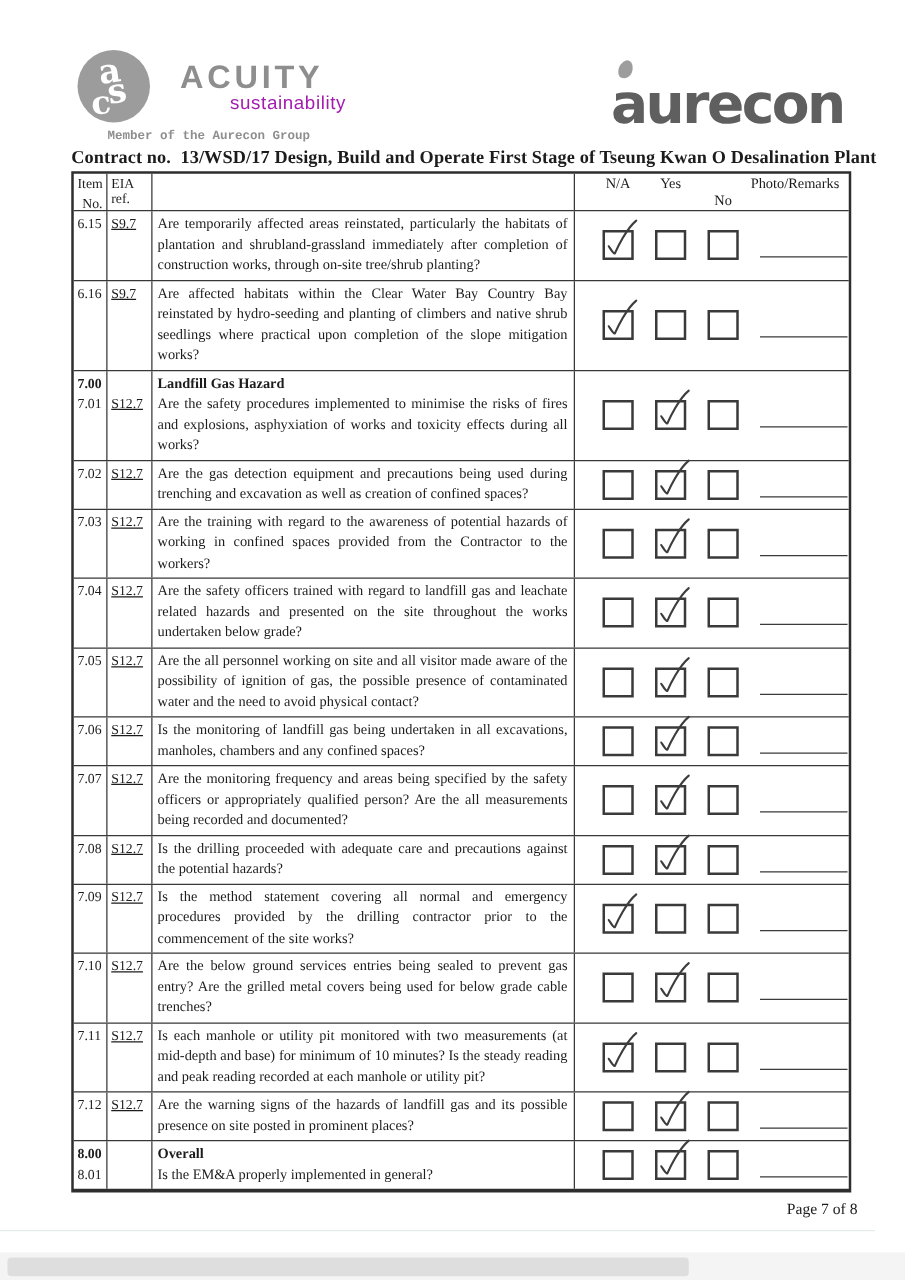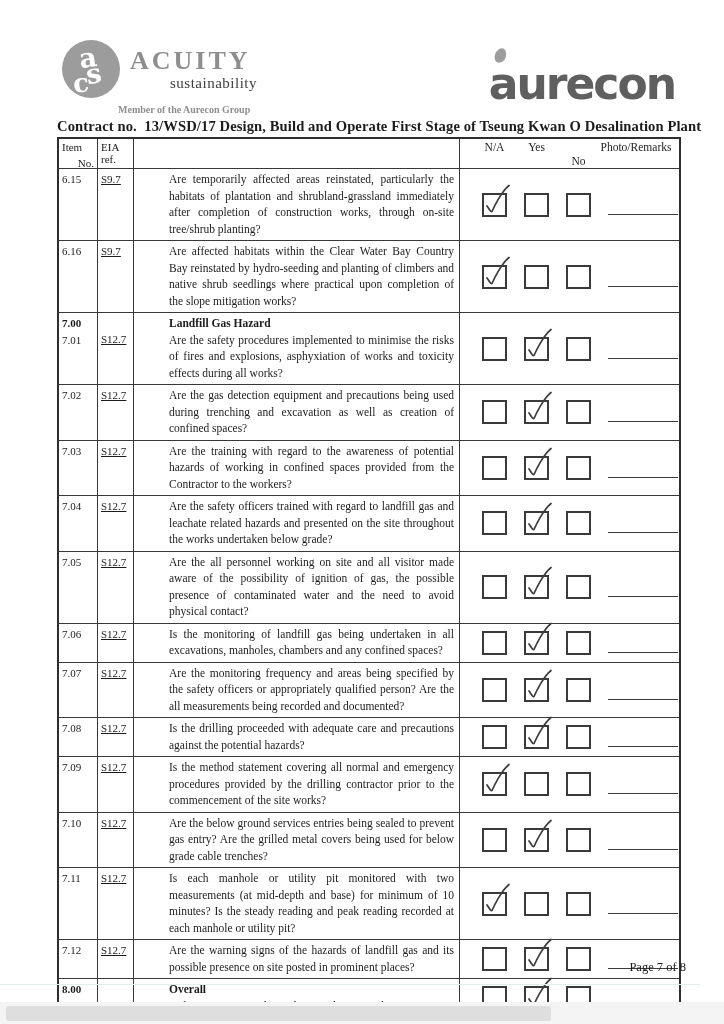--- a/index.html
+++ b/index.html
@@ -19,30 +19,30 @@
     position:relative; width:58px; height:58px; border-radius:50%;
     background:#9c9c9c; flex:0 0 auto;
   }
   .monogram span {
     position:absolute; color:#ffffff;
     font-family:"DejaVu Serif", serif; font-weight:bold; line-height:1;
   }
   .mono-a { left:17px; top:4px;  font-size:27px; transform:rotate(-8deg); }
   .mono-s { left:24px; top:20px; font-size:27px; transform:rotate(-10deg); }
   .mono-c { left:11px; top:30px; font-size:26px; transform:rotate(-6deg); }
-  .acuity-words { margin-left:10px; padding-top:8px; font-family:Liberation Serif, serif; }
+  .acuity-words { margin-left:24px; padding-top:8px; font-family:Liberation Sans, sans-serif; }
   .acuity-name {
     font-size:26px; font-weight:bold; color:#8e8e8e; letter-spacing:3px; line-height:1;
   }
   .acuity-sub {
-    font-size:15px; color:#404040; letter-spacing:0.5px; margin-left:40px; line-height:1.25;
+    font-size:15px; color:#a21caf; letter-spacing:0.5px; margin-left:40px; line-height:1.25;
   }
   .acuity-member {
-    margin-top:6px; margin-left:56px;
-    font-family:Liberation Serif, serif; font-size:10px; font-weight:bold; color:#8e8e8e;
+    margin-top:6px; margin-left:24px;
+    font-family:Liberation Mono, monospace; font-size:10px; font-weight:bold; color:#8e8e8e;
     white-space:nowrap;
   }
   .logo-aurecon {
     position:absolute; right:49px; top:48px;
     font-family:"DejaVu Sans", sans-serif; font-weight:bold;
     font-size:44px; color:#5f5f5f; letter-spacing:-2px; line-height:1;
   }
   .aurecon-word { position:relative; display:inline-block; padding-top:14px; }
   .aurecon-dot {
     position:absolute; left:6px; top:0; width:11px; height:15px;
@@ -59,23 +59,23 @@
 
   
   .checklist {
     position:absolute; left:57px; top:137px; width:624px;
     border:2px solid #2e2e2e; border-bottom-width:3px;
     font-size:11.5px;
   }
   .trow { display:flex; border-bottom:1px solid #383838; }
   .trow:last-child { border-bottom:none; }
   .cell { padding:2px 3px; }
-  .c-item { width:39px; flex:0 0 auto; border-right:1px solid #383838; font-size:11px; }
+  .c-item { width:27px; flex:0 0 auto; border-right:1px solid #383838; font-size:11px; }
   .c-eia  { width:36px; flex:0 0 auto; border-right:1px solid #383838; font-size:11px; }
-  .c-q    { flex:1 1 auto; border-right:1px solid #383838; padding:2px 5px 3px 4px;margin-left:31px; }
+  .c-q    { flex:1 1 auto; border-right:1px solid #383838; padding:2px 5px 3px 4px; }
   .c-checks { width:219px; flex:0 0 auto; position:relative; padding:0; }
   .q-text { line-height:16.5px; text-align:justify; }
   .section-title { font-weight:bold; line-height:16.5px; }
   .section-num { font-weight:bold; line-height:16.5px; }
   .item-num { line-height:16.5px; }
   .eia-ref { line-height:16.5px; display:inline-block;text-decoration:underline; }
   .has-section .c-eia { padding-top:18px; }
 
   
   .hrow { height:30px; }

